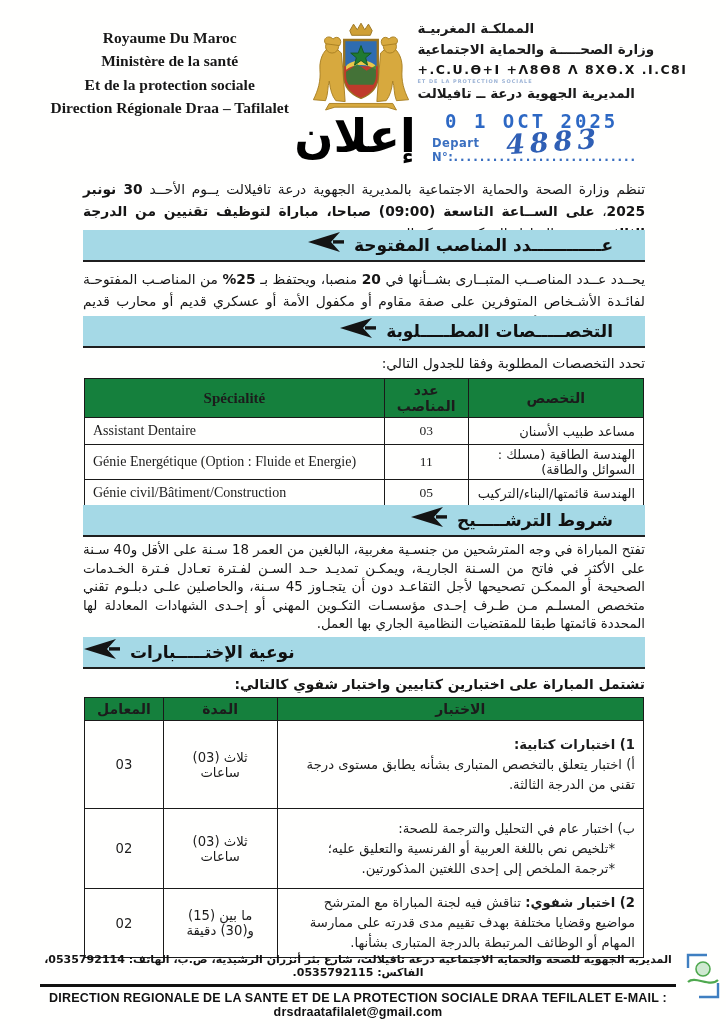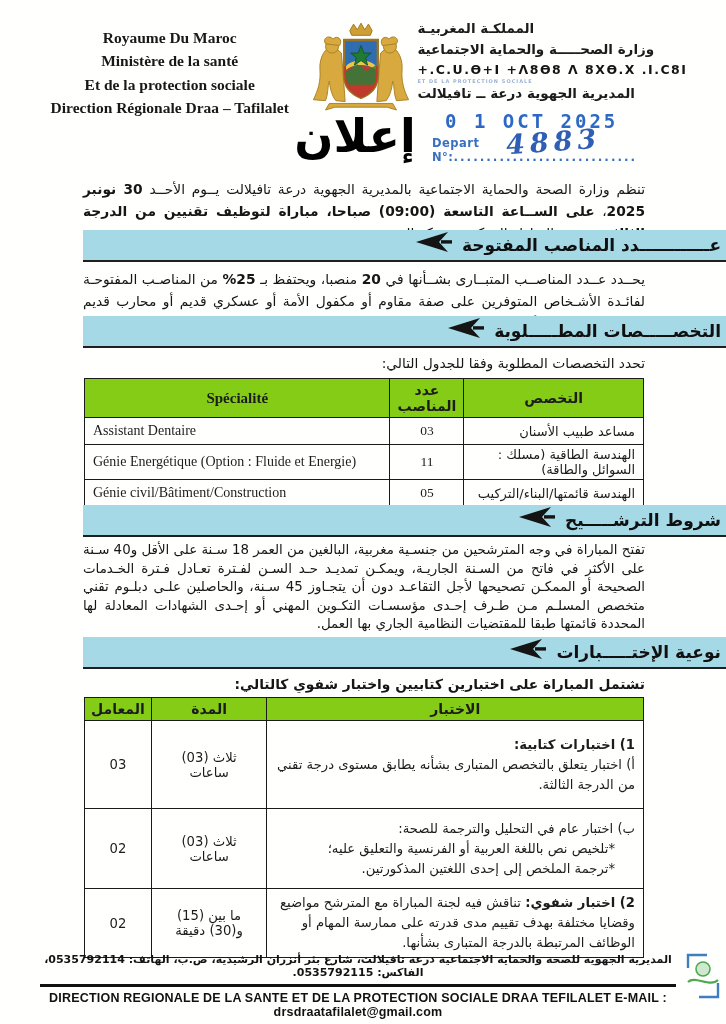--- a/index.html
+++ b/index.html
@@ -37,30 +37,30 @@
     font-size:46px; font-weight:bold; color:#000000; direction:rtl; line-height:64px;
   }
   
   .para {
     position:absolute; left:83px; width:562px; direction:rtl;
     text-align:justify; text-align-last:right; font-size:13.8px; line-height:22px; color:#161616;
   }
   .b { font-weight:bold; }
   
   .banner {
-    position:absolute; left:83px; width:644px; height:32px;
+    position:absolute; left:83px; width:562px; height:32px;
     background:#a5d9e6; border-bottom:2px solid #1f1f1f;
-    direction:rtl; display:flex; align-items:center; padding-right:6px; gap:9px;
+    direction:rtl; display:flex; align-items:center; padding-right:32px; gap:9px;
   }
   .banner-text { font-weight:bold; font-size:17px; color:#101010; white-space:nowrap; }
   .arrow { display:inline-flex; margin-top:-6px; }
   
   table { position:absolute; left:84px; width:560px; border-collapse:collapse; direction:rtl; }
   td,th { border:1.4px solid #1a1a1a; vertical-align:middle; }
-  thead th { background:#84cc16; font-weight:bold; font-size:14px; padding:3px 6px; text-align:center; }
+  thead th { background:#15803d; font-weight:bold; font-size:14px; padding:3px 12px; text-align:center; }
   .spec-table td { height:27px; padding:2px 8px; }
   .cell-fr { font-family:"Liberation Serif","DejaVu Serif",serif; font-size:14px; direction:ltr; text-align:left; }
   .cell-n  { font-family:"Liberation Serif","DejaVu Serif",serif; font-size:13.5px; text-align:center; }
   .cell-ar { font-size:13px; text-align:right; }
   .th-fr { font-family:"Liberation Serif","DejaVu Serif",serif; font-size:15px; }
   .tests-table td { font-size:13.2px; padding:4px 8px; }
   .t-cell { text-align:right; line-height:20px; }
   .t-head { font-weight:bold; }
   .t-sub { padding-right:20px; }
   .t-center { text-align:center; }
@@ -192,21 +192,21 @@
     <span class="banner-text">شروط الترشـــــيح</span>
     <span class="arrow">
       <svg width="38" height="22" viewBox="0 0 38 22">
           <path d="M1 11 L33 1 L24 11 L33 21 Z" fill="#141414"></path>
           <rect x="26" y="9.2" width="11" height="3.4" fill="#141414"></rect>
         </svg>
     </span>
   </div>
   <p class="para" style="top:541px; line-height:18.6px; font-size:13.4px;">تفتح المباراة في وجه المترشحين من جنسـية مغربية، البالغين من العمر 18 سـنة على الأقل و40 سـنة على الأكثر في فاتح من السـنة الجاريـة، ويمكـن تمديـد حـد السـن لفـترة تعـادل فـترة الخـدمات الصحيحة أو الممكـن تصحيحها لأجل التقاعـد دون أن يتجـاوز 45 سـنة، والحاصلين علـى دبلـوم تقني متخصص المسلـم مـن طـرف إحـدى مؤسسـات التكـوين المهني أو إحـدى الشهادات المعادلة لها المحددة قائمتها طبقا للمقتضيات النظامية الجاري بها العمل.</p>
 
-  <div class="banner" style="top:637px;">
+  <div class="banner" style="top:637px;justify-content:flex-end;">
     <span class="banner-text">نوعية الإختـــــبارات</span>
     <span class="arrow">
       <svg width="38" height="22" viewBox="0 0 38 22">
           <path d="M1 11 L33 1 L24 11 L33 21 Z" fill="#141414"></path>
           <rect x="26" y="9.2" width="11" height="3.4" fill="#141414"></rect>
         </svg>
     </span>
   </div>
   <p class="para b" style="top:673px;">تشتمل المباراة على اختبارين كتابيين واختبار شفوي كالتالي:</p>
 

